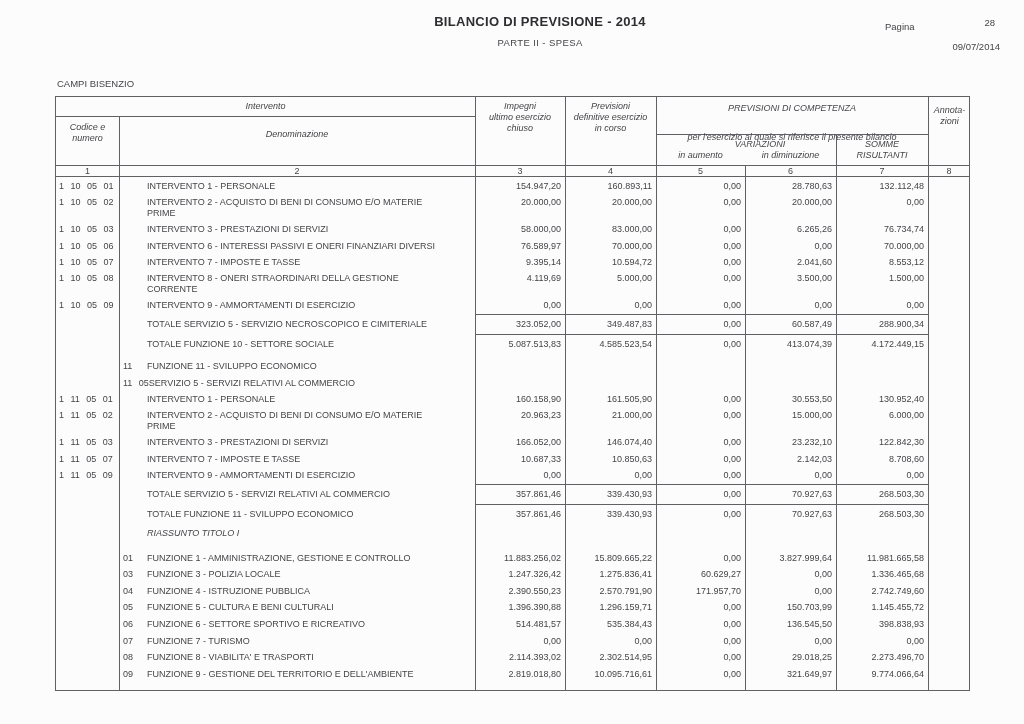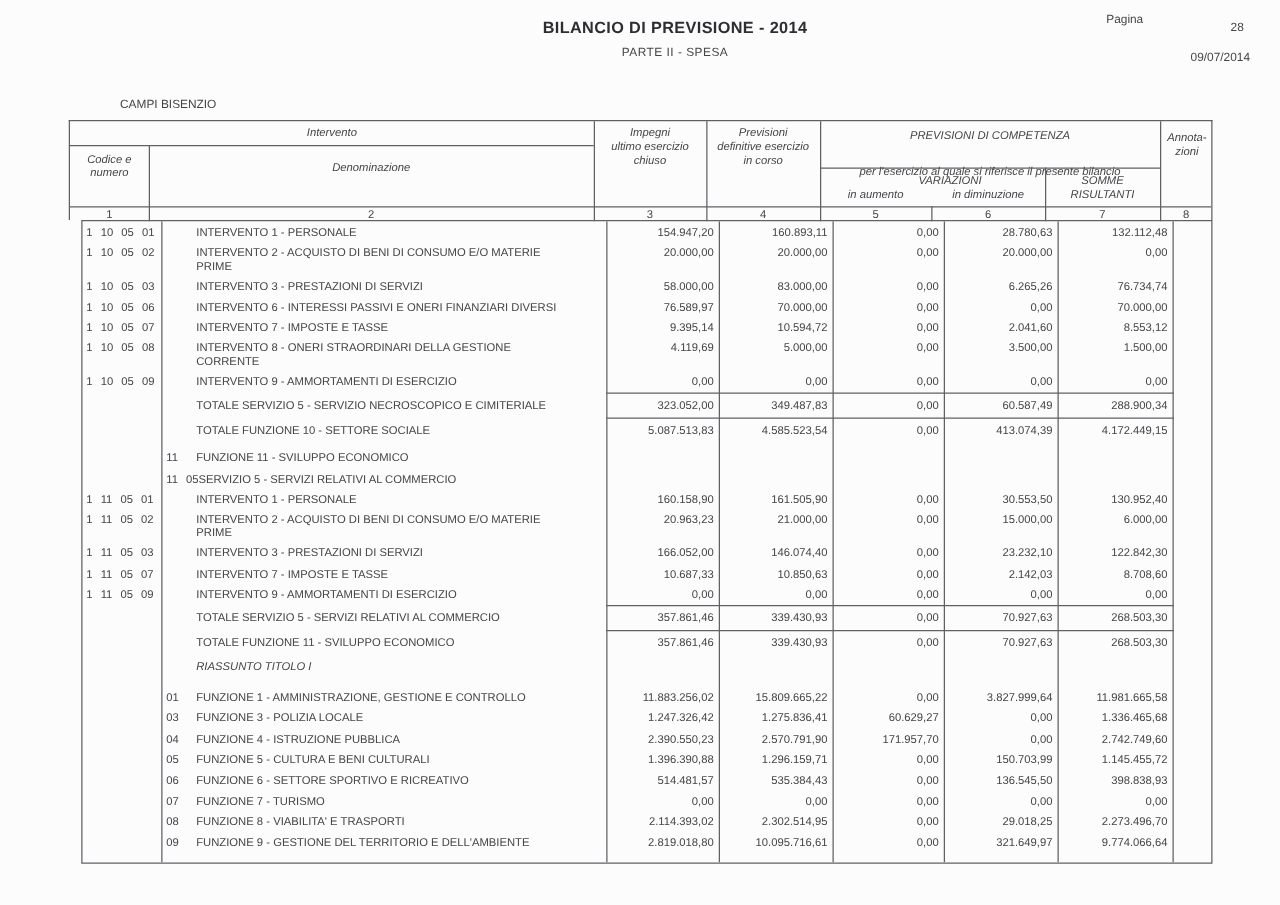--- a/index.html
+++ b/index.html
@@ -20,24 +20,24 @@
   
   .doc-title{
     position:absolute;left:56px;top:14px;width:968px;
     text-align:center;font-size:13px;font-weight:bold;color:var(--txt-dark);
     letter-spacing:.3px;
   }
   .doc-subtitle{
     position:absolute;left:56px;top:37px;width:968px;
     text-align:center;font-size:9.5px;letter-spacing:.4px;
   }
-  .pagina-label{position:absolute;left:885px;top:10px;font-size:9.5px;}
+  .pagina-label{position:absolute;left:885px;top:21px;font-size:9.5px;}
   .pagina-num{position:absolute;left:935px;top:17px;width:60px;text-align:right;font-size:9.5px;}
   .doc-date{position:absolute;left:900px;top:41px;width:100px;text-align:right;font-size:9.5px;}
-  .entity{position:absolute;left:57px;top:78px;font-size:9.5px;margin-left:39px;}
+  .entity{position:absolute;left:57px;top:78px;font-size:9.5px;}
 
   
   .budget-table{position:absolute;left:55px;top:96px;width:915px;}
   .thead{
     position:relative;height:80px;
     border:1px solid var(--line);border-bottom:none;
     font-size:9px;line-height:11px;
   }
   .thead .hcell{position:absolute;text-align:center;white-space:pre-line;font-style:italic;}
   .vline{position:absolute;width:1px;background:var(--line);}
@@ -46,21 +46,20 @@
     position:absolute;left:0;top:68px;width:913px;height:12px;
     display:grid;grid-template-columns:63px 356px 90px 91px 89px 91px 92px 42px;
     text-align:center;font-size:9px;line-height:12px;
   }
   .tbody{
     position:relative;height:515px;
     border:1px solid var(--line);border-top:1px solid var(--line);
     font-size:9px;line-height:11px;
     padding-top:2px;
     overflow:hidden;
-    margin-left:10px;
   }
   .tbody .vl{position:absolute;top:0;bottom:0;width:1px;background:var(--line);}
   .row{
     position:relative;
     display:grid;grid-template-columns:63px 356px 90px 91px 89px 91px 92px 43px;
     align-items:start;
     min-height:16.3px;
     padding-top:2px;
   }
   .row .code{padding-left:3px;word-spacing:4px;white-space:nowrap;}

